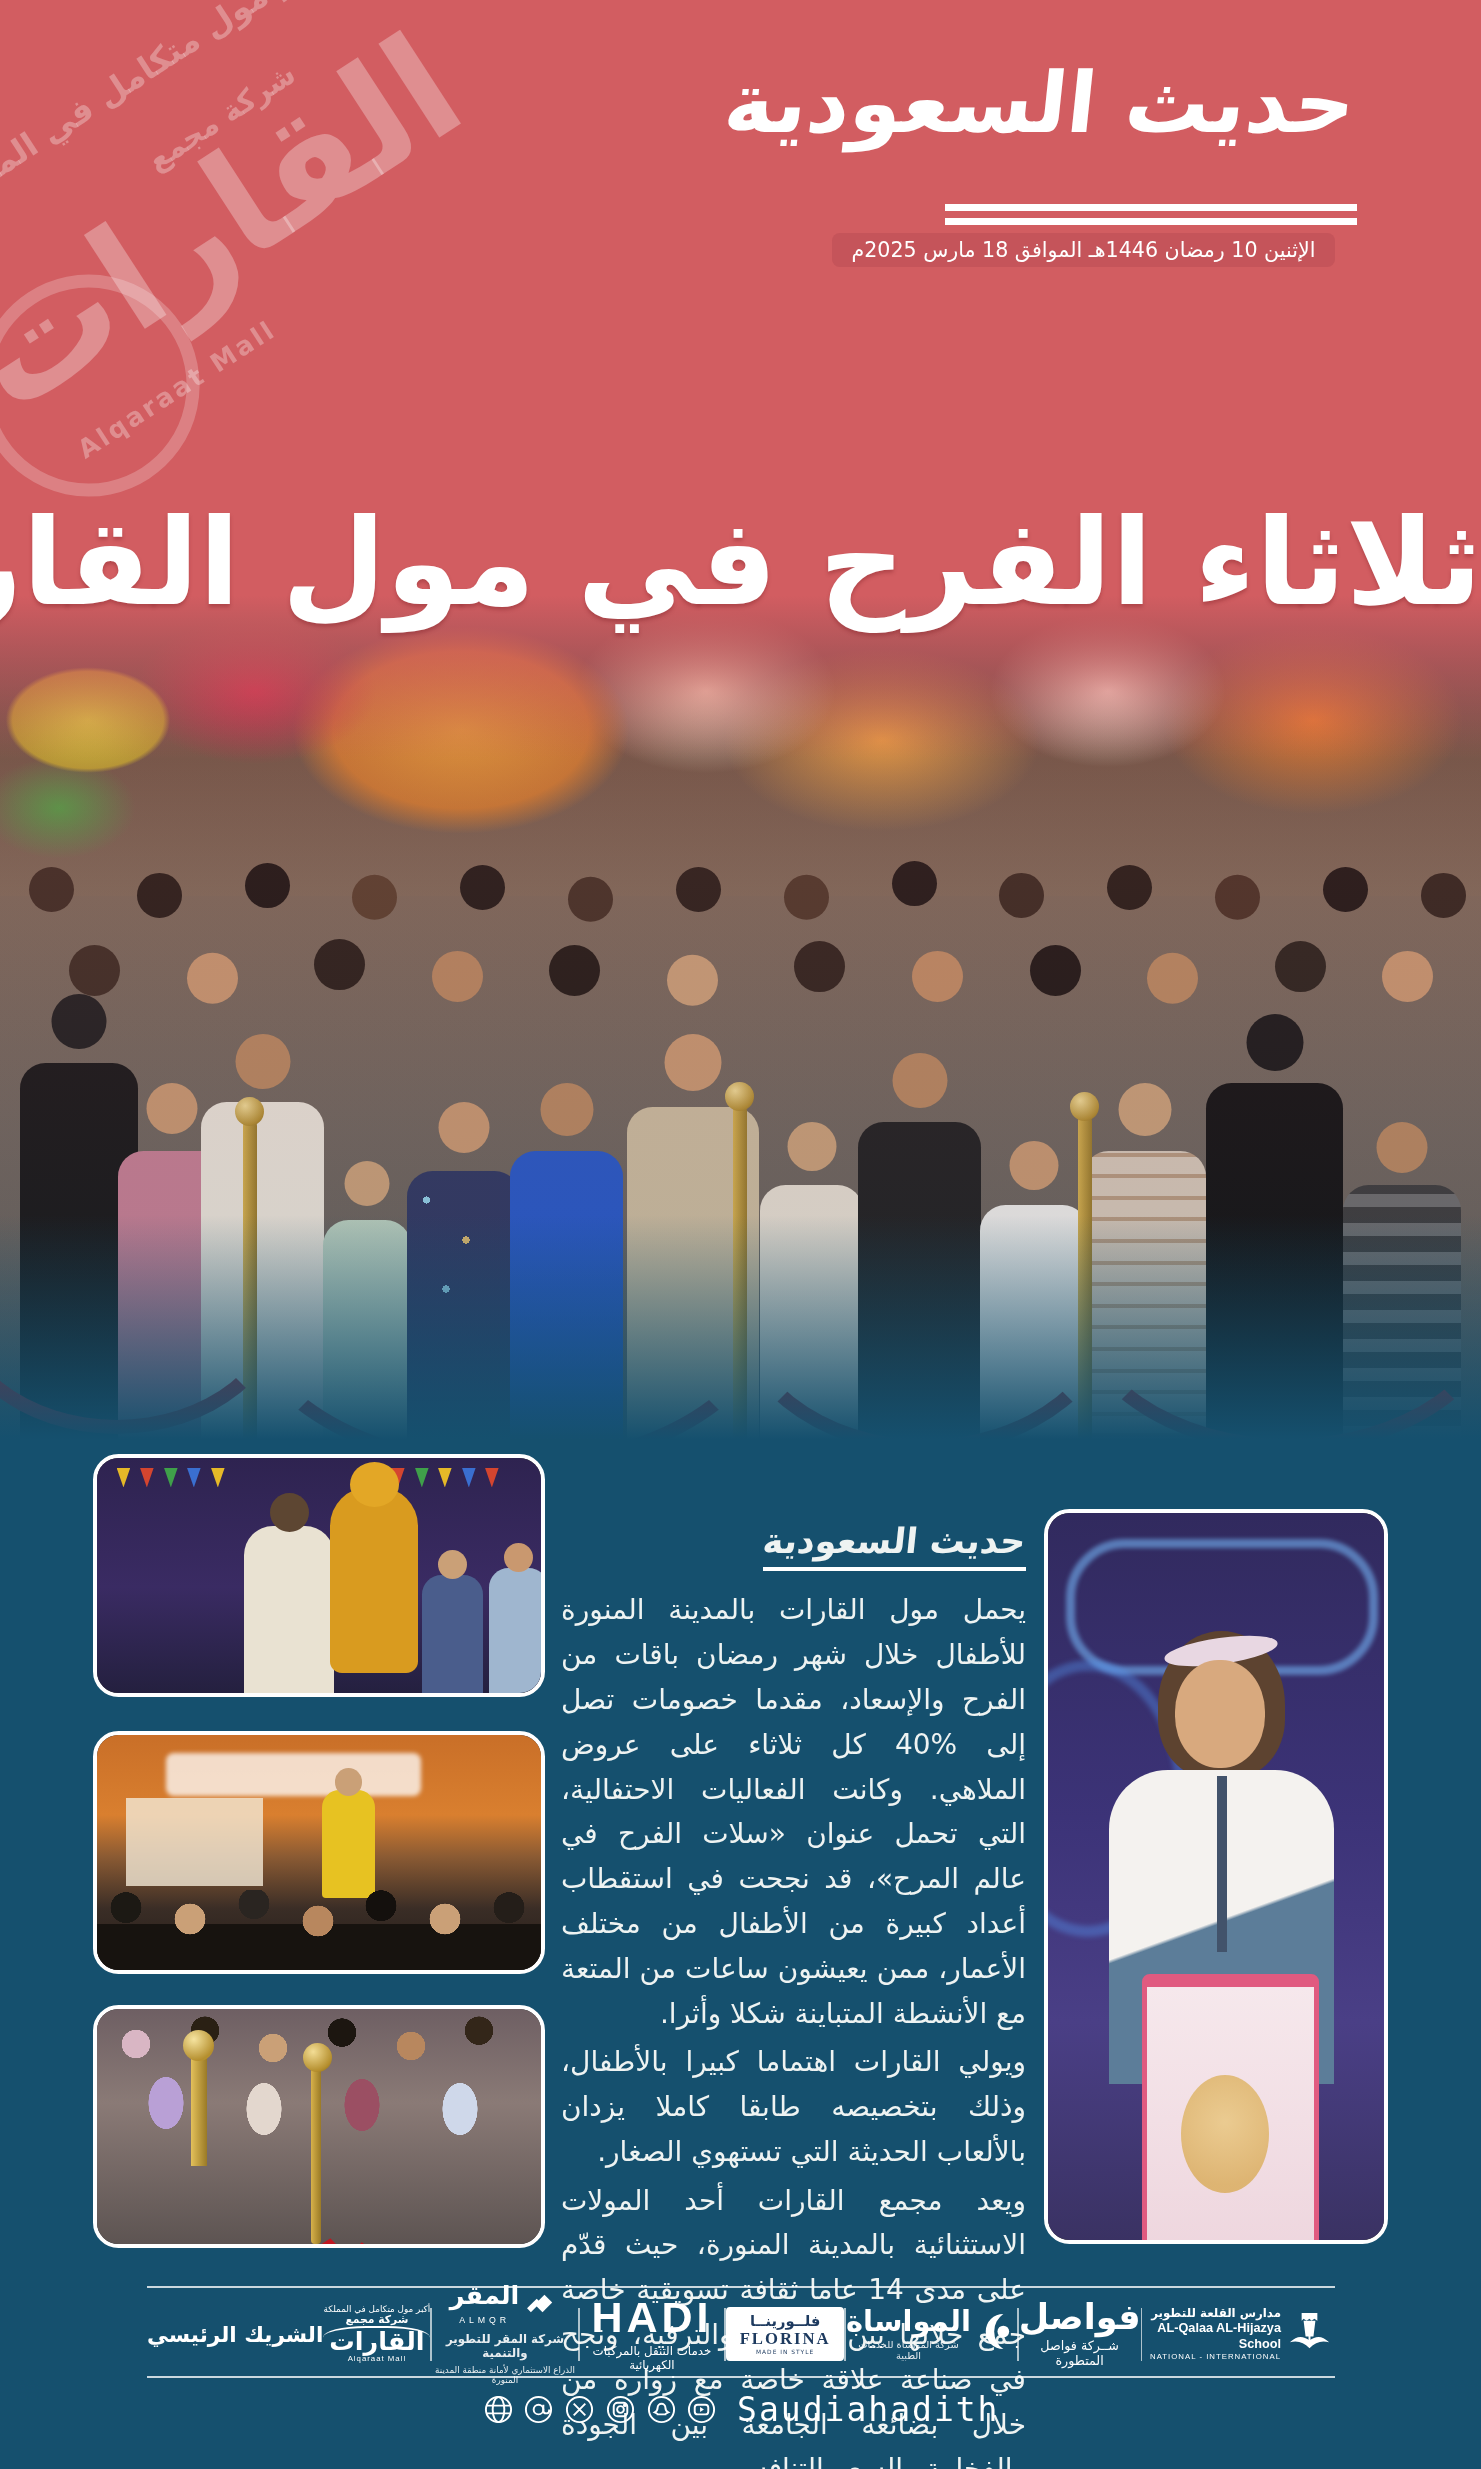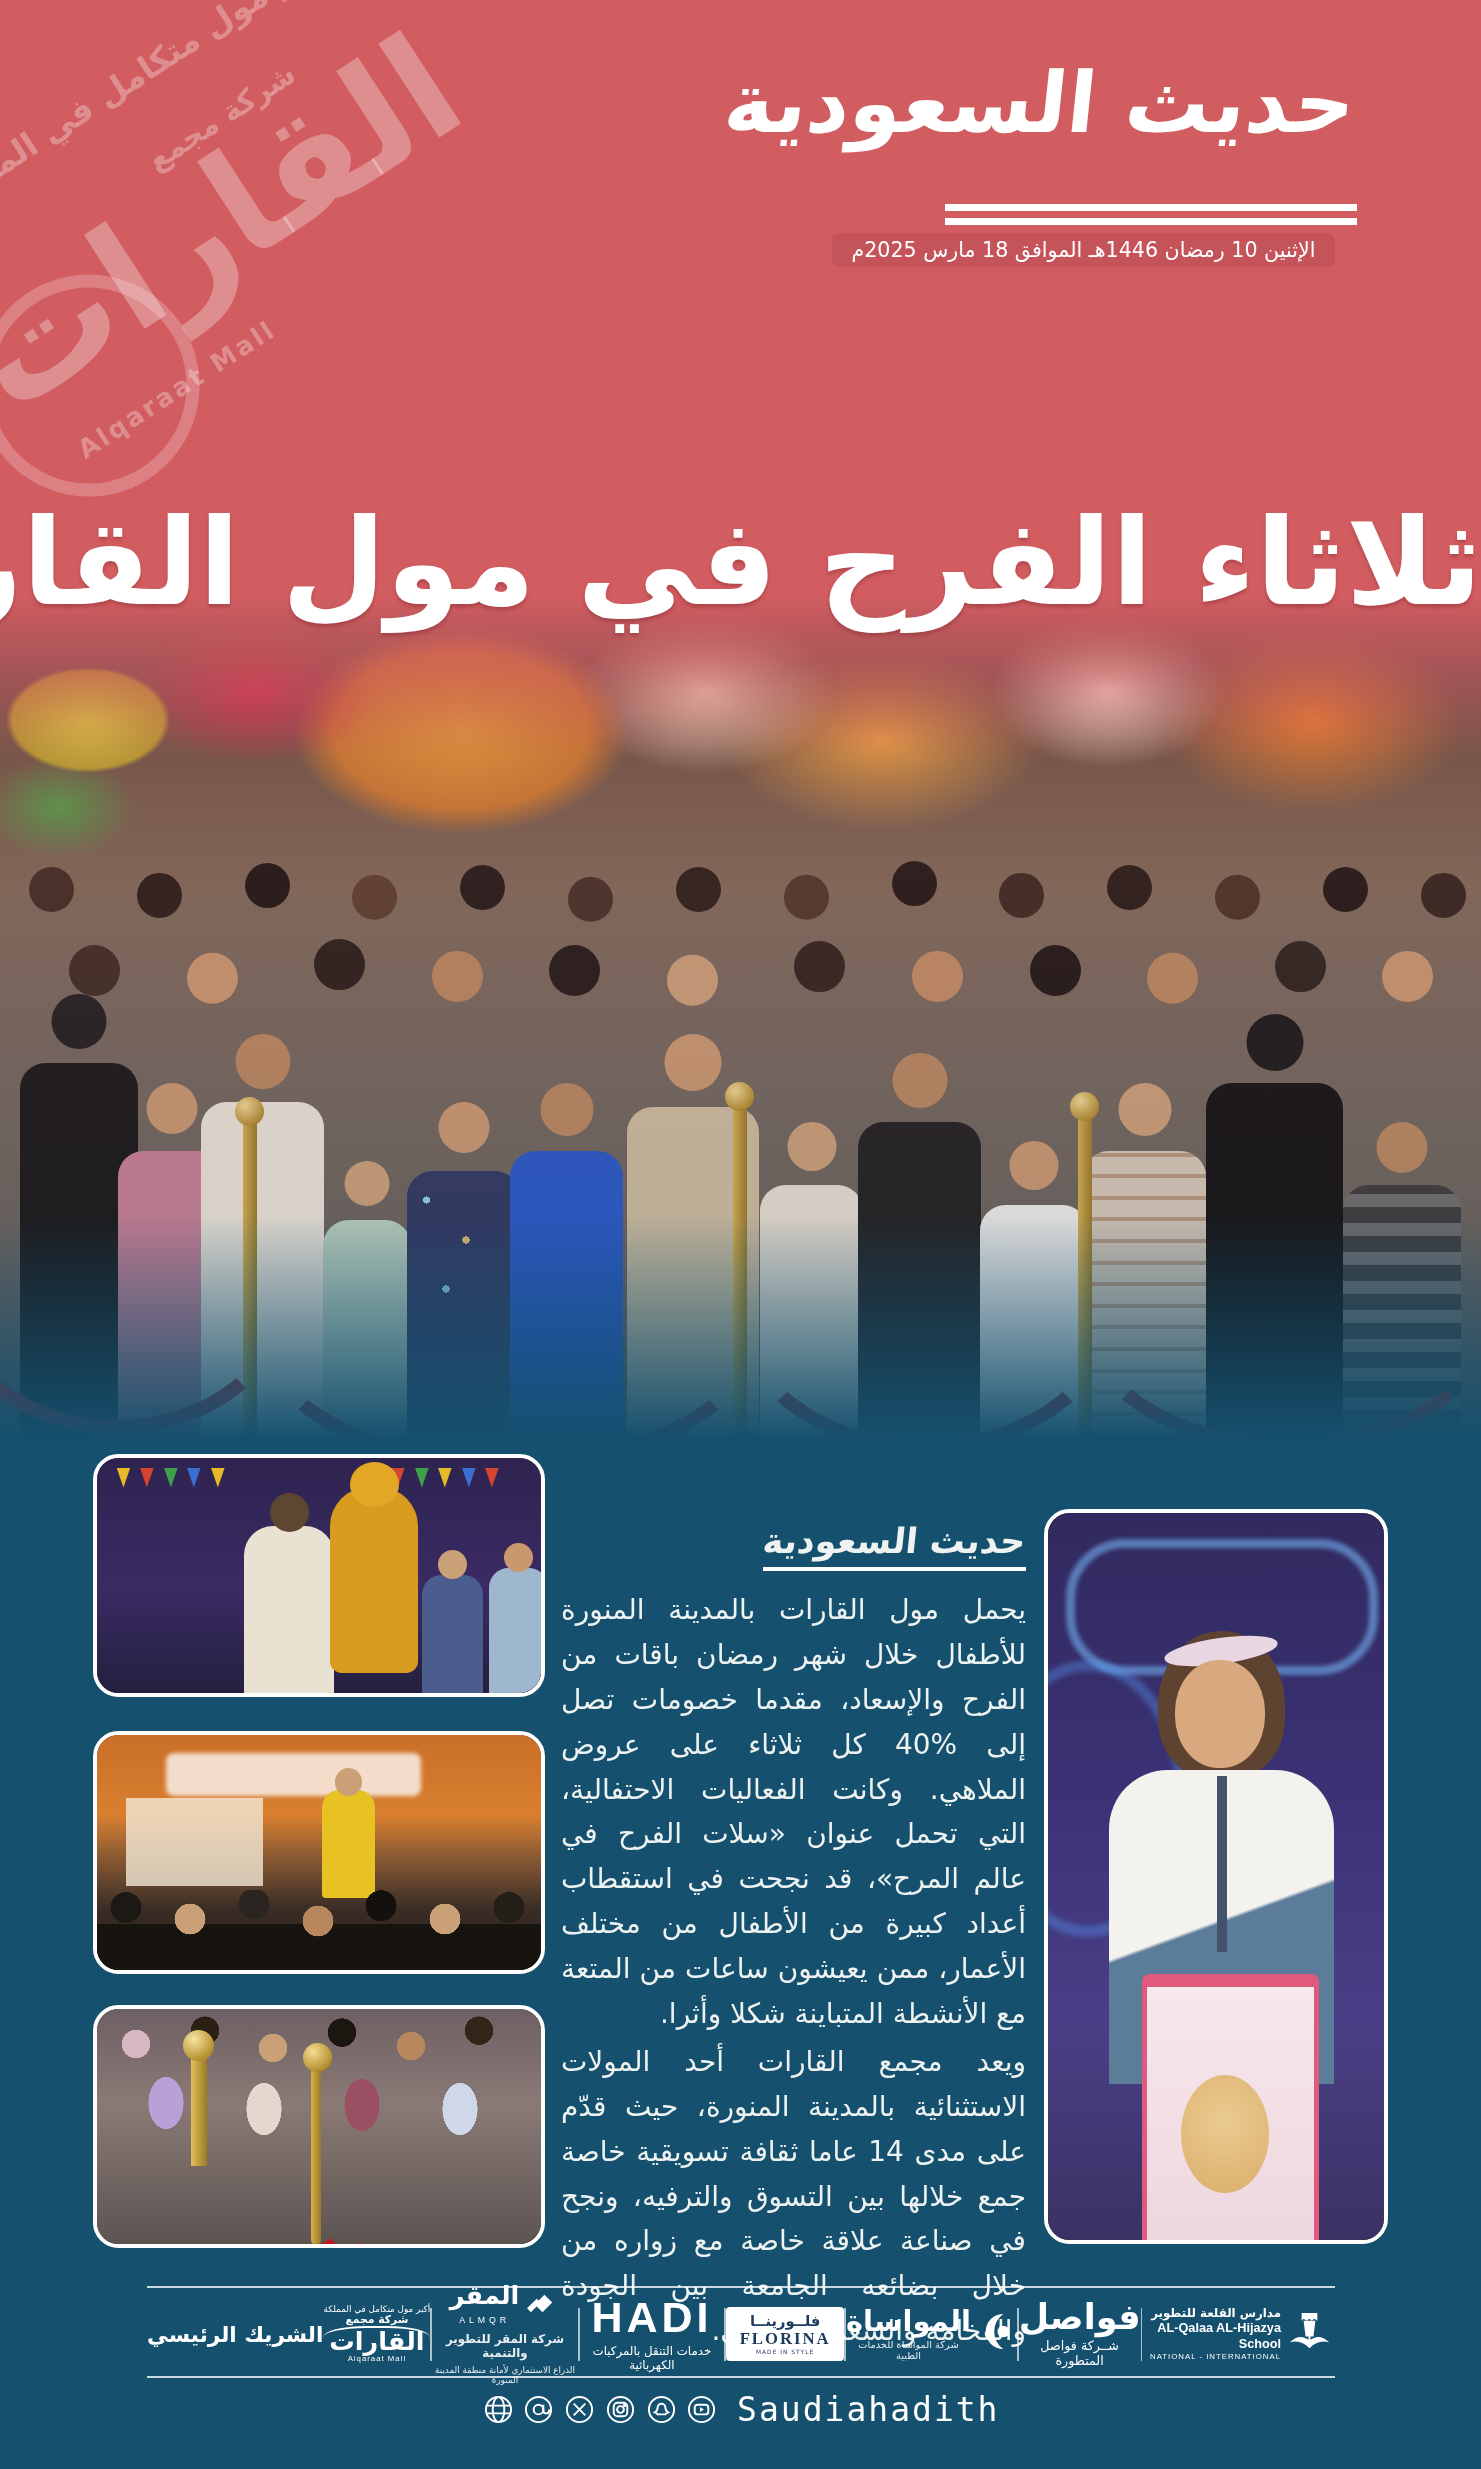--- a/index.html
+++ b/index.html
@@ -325,20 +325,21 @@
     </div>
   </div>
 
   <div class="article">
     <div class="art-brand-wrap">
       <div class="art-brand">حديث السعودية</div>
       <div class="art-underline"></div>
     </div>
     <div class="art-body">
       <p>يحمل مول القارات بالمدينة المنورة للأطفال خلال شهر رمضان باقات من الفرح والإسعاد، مقدما خصومات تصل إلى %40 كل ثلاثاء على عروض الملاهي. وكانت الفعاليات الاحتفالية، التي تحمل عنوان «سلات الفرح في عالم المرح»، قد نجحت في استقطاب أعداد كبيرة من الأطفال من مختلف الأعمار، ممن يعيشون ساعات من المتعة مع الأنشطة المتباينة شكلا وأثرا.</p>
+      <p>ويولي القارات اهتماما كبيرا بالأطفال، وذلك بتخصيصه طابقا كاملا يزدان بالألعاب الحديثة التي تستهوي الصغار.</p>
       <p>ويعد مجمع القارات أحد المولات الاستثنائية بالمدينة المنورة، حيث قدّم على مدى 14 عاما ثقافة تسويقية خاصة جمع خلالها بين التسوق والترفيه، ونجح في صناعة علاقة خاصة مع زواره من خلال بضائعه الجامعة بين الجودة والفخامة والسعر التنافسي.</p>
 
     </div>
   </div>
 
   <div class="hrule" style="top:2286px"></div>
 
   <div class="partners">
 
     <div class="partner">

